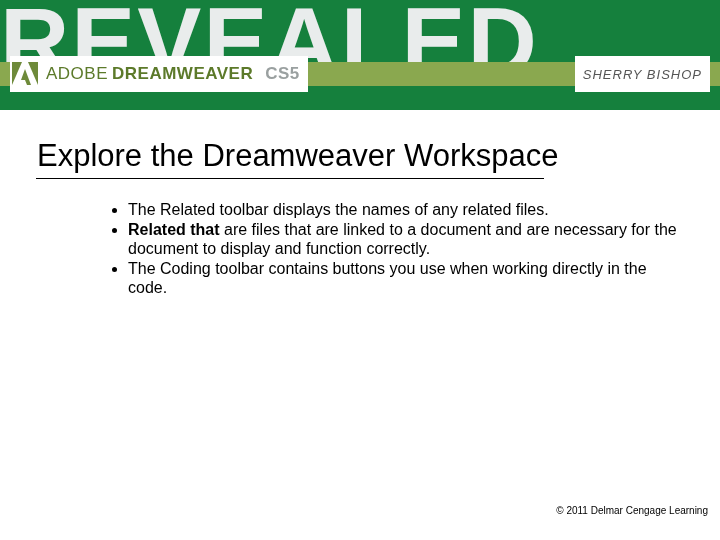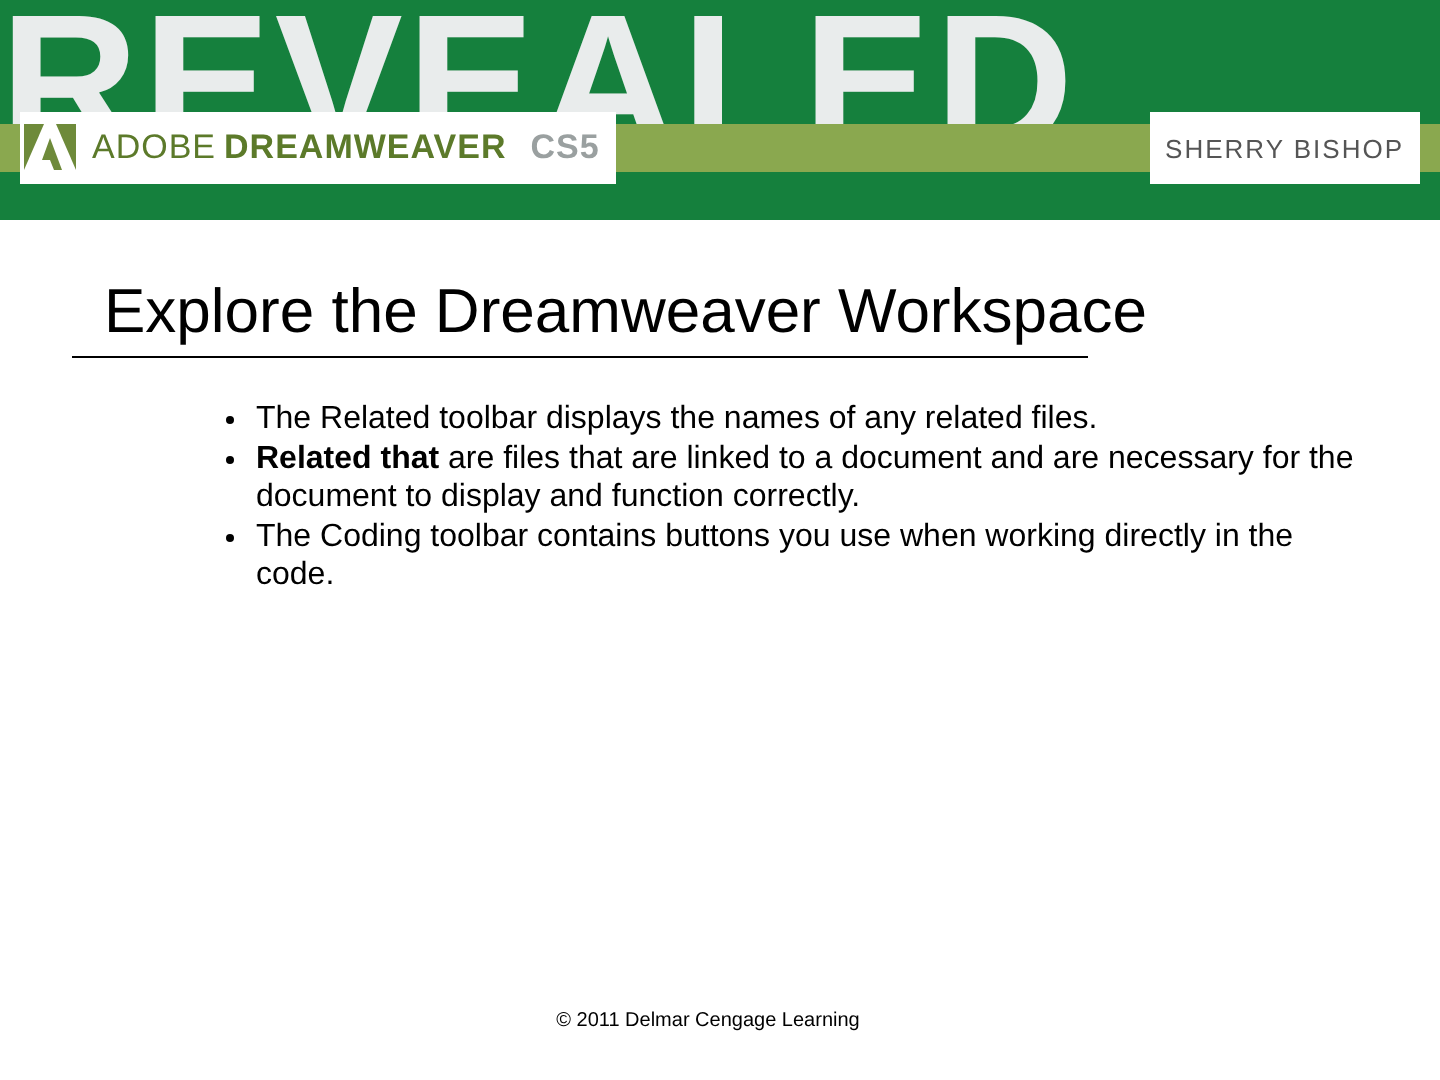--- a/index.html
+++ b/index.html
@@ -83,30 +83,31 @@
   }
   .author-block {
     position: absolute;
     right: 10px;
     top: 0;
     height: 36px;
     display: flex;
     align-items: center;
     background: #ffffff;
     padding: 0 8px;
+    font-style: italic;
   }
   .author-text {
     color: #555;
     font-size: 13px;
     font-weight: 400;
     letter-spacing: 1px;
   }
   .slide-title {
     position: absolute;
-    left: 52px;
+    left: 37px;
     top: 138px;
     font-size: 31px;
     color: #000;
     font-family: Arial, sans-serif;
   }
   .title-underline {
     position: absolute;
     left: 36px;
     top: 178px;
     width: 508px;
@@ -126,21 +127,21 @@
     line-height: 1.22;
   }
   .bullets li {
     margin-bottom: 0;
   }
   .bold-term { font-weight: 700; }
   .footer {
     position: absolute;
     width: 708px;
     top: 505px;
-    text-align: center;
+    text-align: right;
     font-size: 10px;
     color: #000;
   }
 </style>
 </head>
 <body>
 
 <div class="banner">
   <div class="revealed-bg">REVEALED</div>
   <div class="green-bar-wrap">

